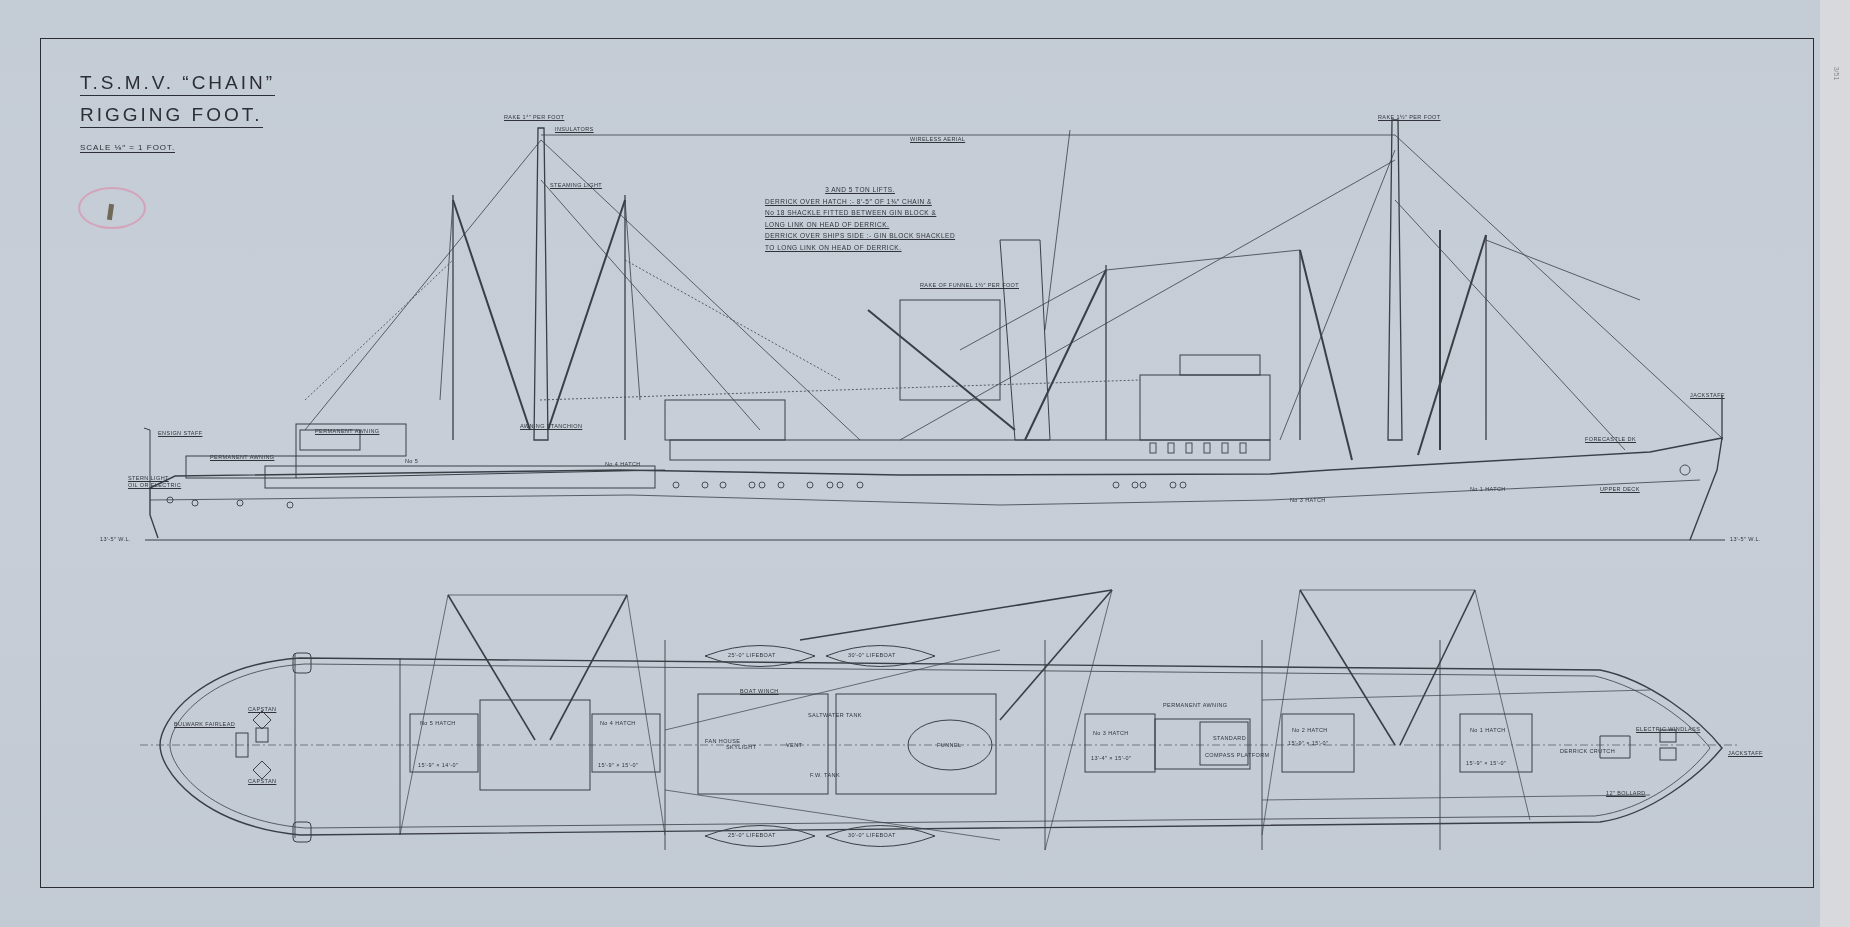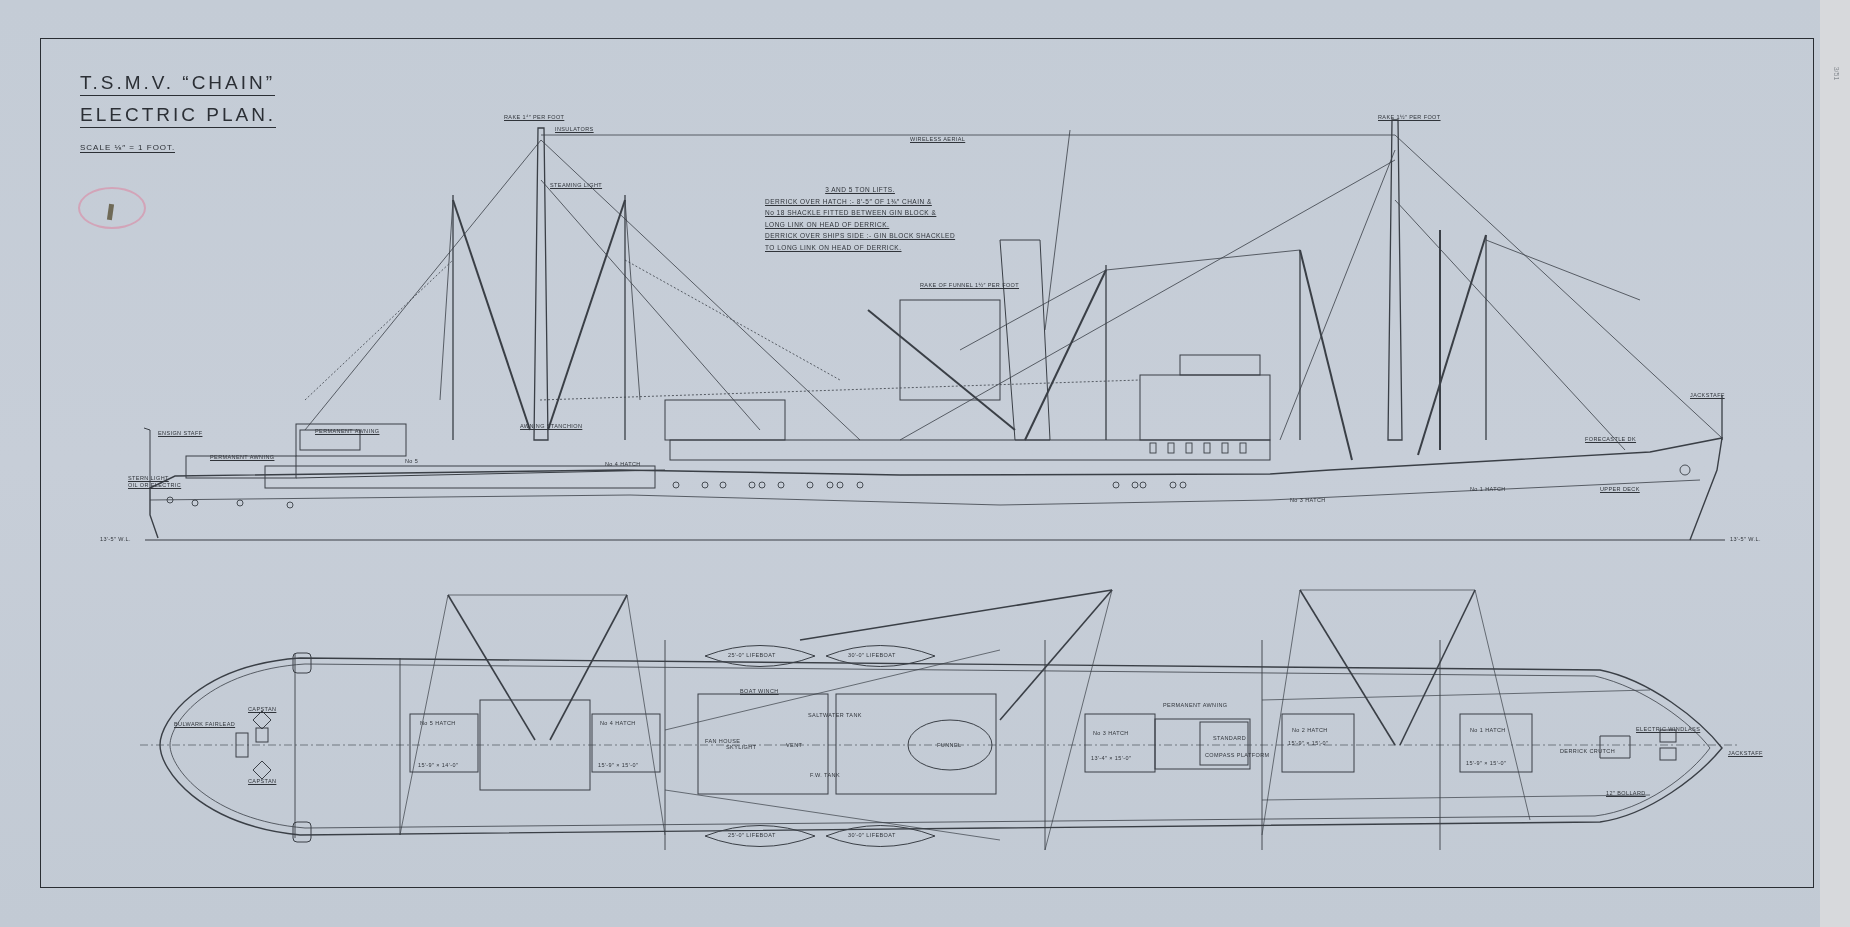--- a/index.html
+++ b/index.html
@@ -23,21 +23,21 @@
 </head>
 <body>
 
 <div class="sheet"></div>
 <div class="edge-r"></div>
 <div class="margin-note">3/51</div>
 <div class="frame"></div>
 
 <div class="title-block">
   <div class="title-line">T.S.M.V. “CHAIN”</div><br>
-  <div class="title-line">ELECTRIC PLAN.</div><br>
+  <div class="title-line">RIGGING FOOT.</div><br>
   <div class="scale-line">SCALE ⅛″ = 1 FOOT.</div>
 </div>
 
 <div class="stamp"></div>
 <div class="stamp-mark"></div>
 
 <div class="note">
   <div class="h">3 AND 5 TON LIFTS.</div>
   <div>DERRICK OVER HATCH :- 8′-5″ OF 1⅜″ CHAIN &amp;</div>
   <div>No 18 SHACKLE FITTED BETWEEN GIN BLOCK &amp;</div>

